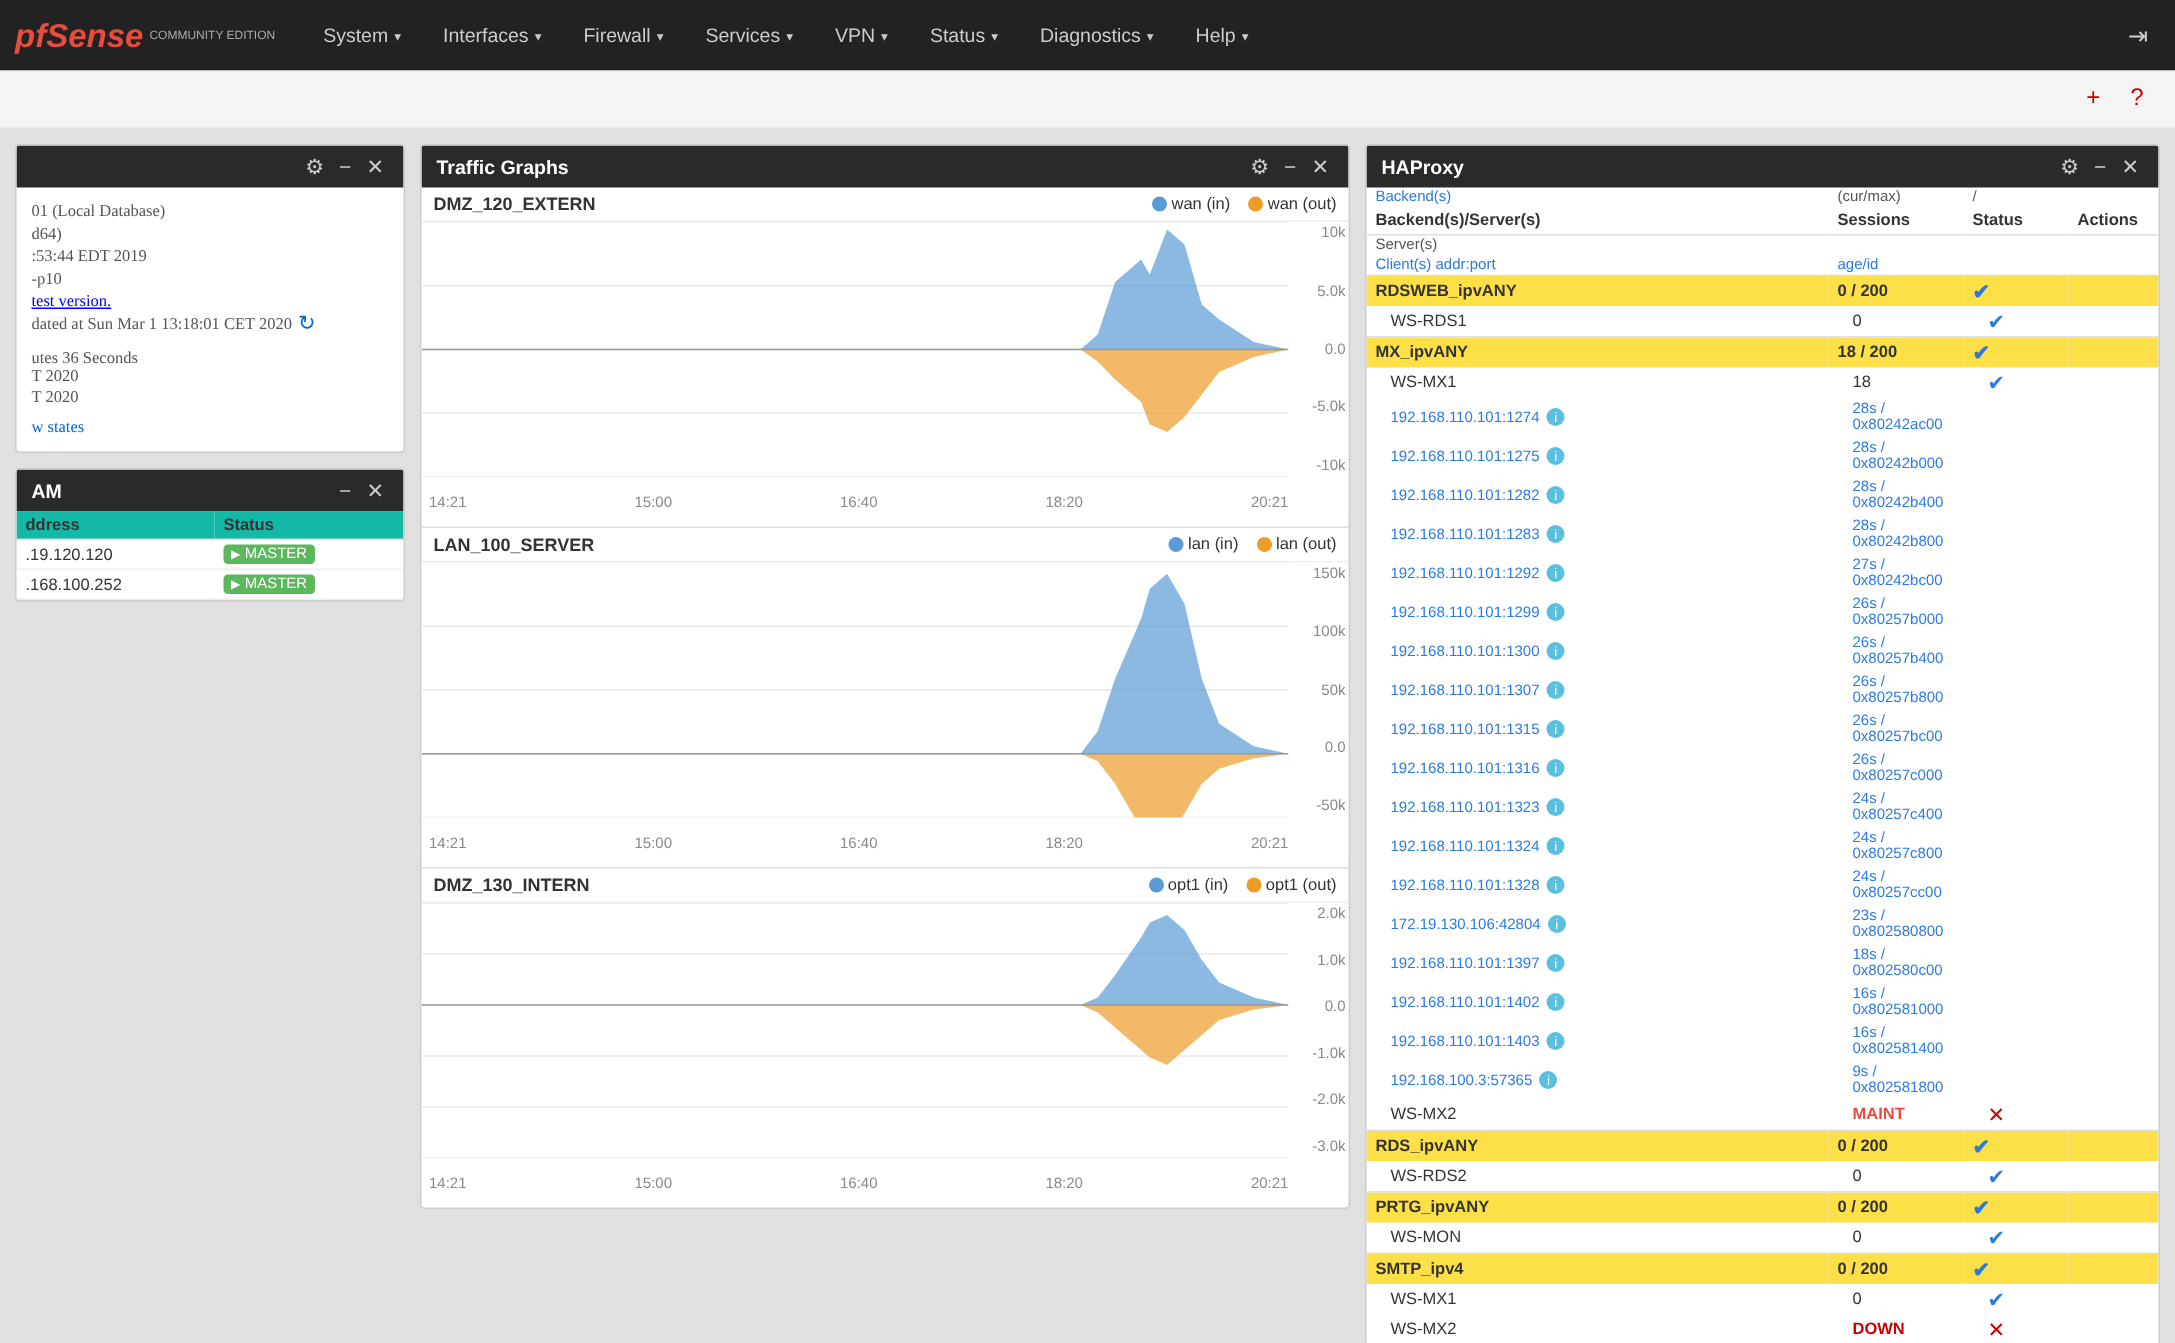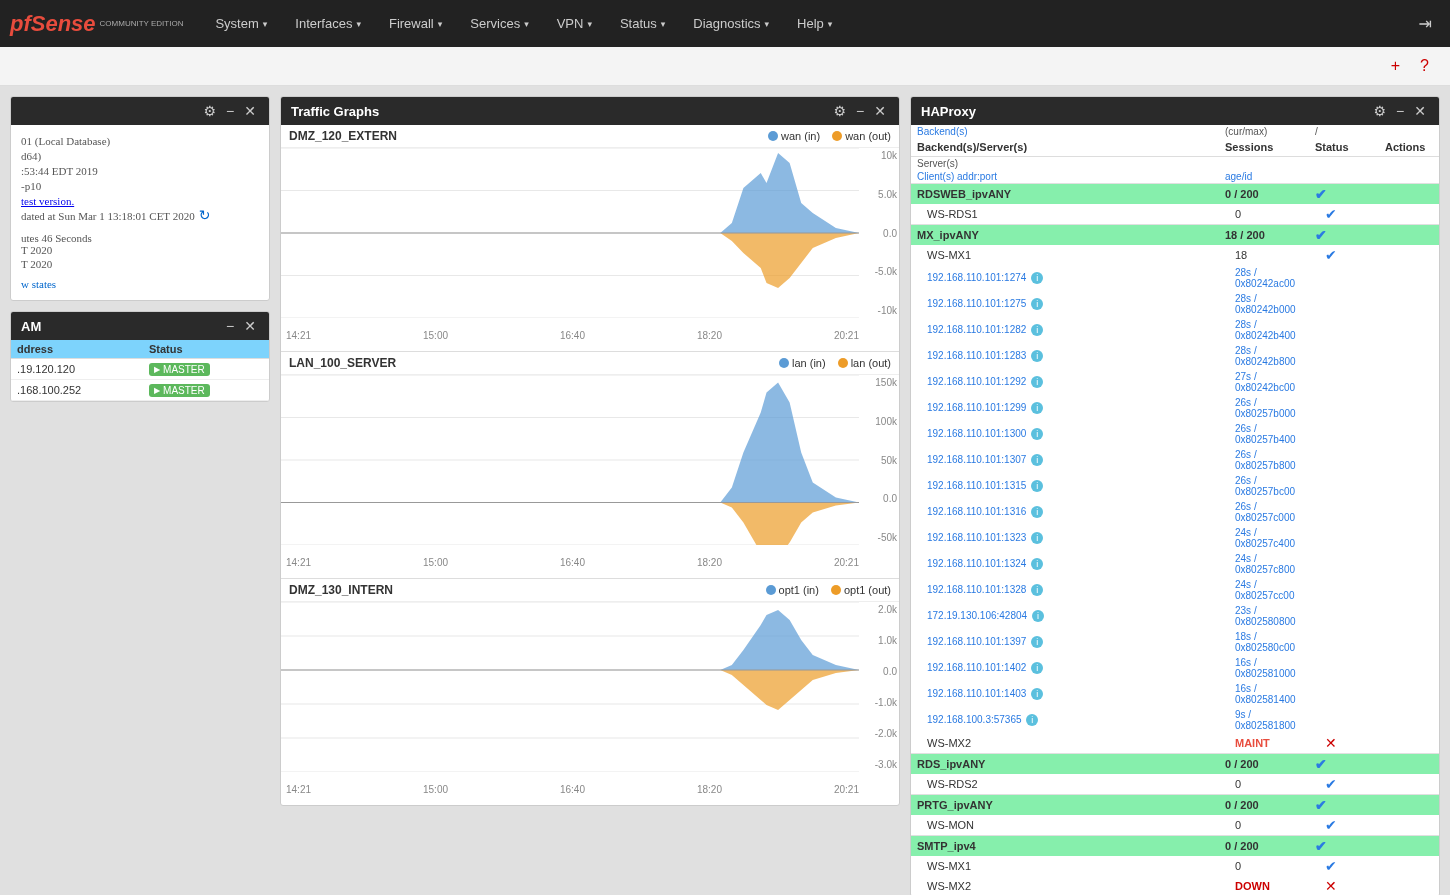--- a/index.html
+++ b/index.html
@@ -135,21 +135,21 @@
     .left-col {
       display: flex;
       flex-direction: column;
       gap: 10px;
       width: 260px;
       flex-shrink: 0;
     }
 
     
     .status-table { width: 100%; border-collapse: collapse; font-size: 11px; }
-    .status-table th { text-align: left; padding: 3px 6px; background: #7dd3fc; border-bottom: 1px solid #ddd; font-weight: bold; }
+    .status-table th { text-align: left; padding: 3px 6px; background: #14b8a6; border-bottom: 1px solid #ddd; font-weight: bold; }
     .status-table td { padding: 3px 6px; border-bottom: 1px solid #eee; }
     .badge-master {
       background: #5cb85c;
       color: #fff;
       padding: 1px 5px;
       border-radius: 3px;
       font-size: 10px;
       display: inline-flex;
       align-items: center;
       gap: 3px;
@@ -219,21 +219,21 @@
     .haproxy-table th {
       padding: 3px 6px;
       text-align: left;
       border-bottom: 1px solid #ddd;
       color: #333;
       font-weight: bold;
     }
     .haproxy-table td { padding: 2px 6px; }
     .haproxy-table .backend-row td {
       font-weight: bold;
-      background: #86efac;
+      background: #fde047;
       border-top: 1px solid #e0e0e0;
     }
     .haproxy-table .server-row td { padding-left: 16px; }
     .haproxy-table .client-row td { color: #2a7ae2; font-size: 10px; padding-left: 16px; }
     .col-sessions { width: 90px; }
     .col-status { width: 70px; }
     .col-actions { width: 60px; }
     .status-ok { color: #2a7ae2; font-size: 14px; }
     .status-x { color: #c00; font-size: 14px; }
     .status-down { color: #c00; font-weight: bold; }
@@ -327,21 +327,21 @@
         <div class="info-row">:53:44 EDT 2019</div>
         <div class="info-row">-p10</div>
         <div class="update-line">
           <a href="#">test version.</a>
         </div>
         <div class="info-row update-line">
           <span>dated at Sun Mar 1 13:18:01 CET 2020</span>
           <span class="refresh-icon">↻</span>
         </div>
         <div class="section-title"></div>
-        <div class="uptime-val">utes 46 Seconds</div>
+        <div class="uptime-val">utes 36 Seconds</div>
         <div class="time-val">T 2020</div>
         <div class="time-val">T 2020</div>
         <div style="margin-top:8px;">
           <a class="states-link" href="#">w states</a>
         </div>
       </div>
     </div>
 
     <div class="panel">
       <div class="panel-heading">

